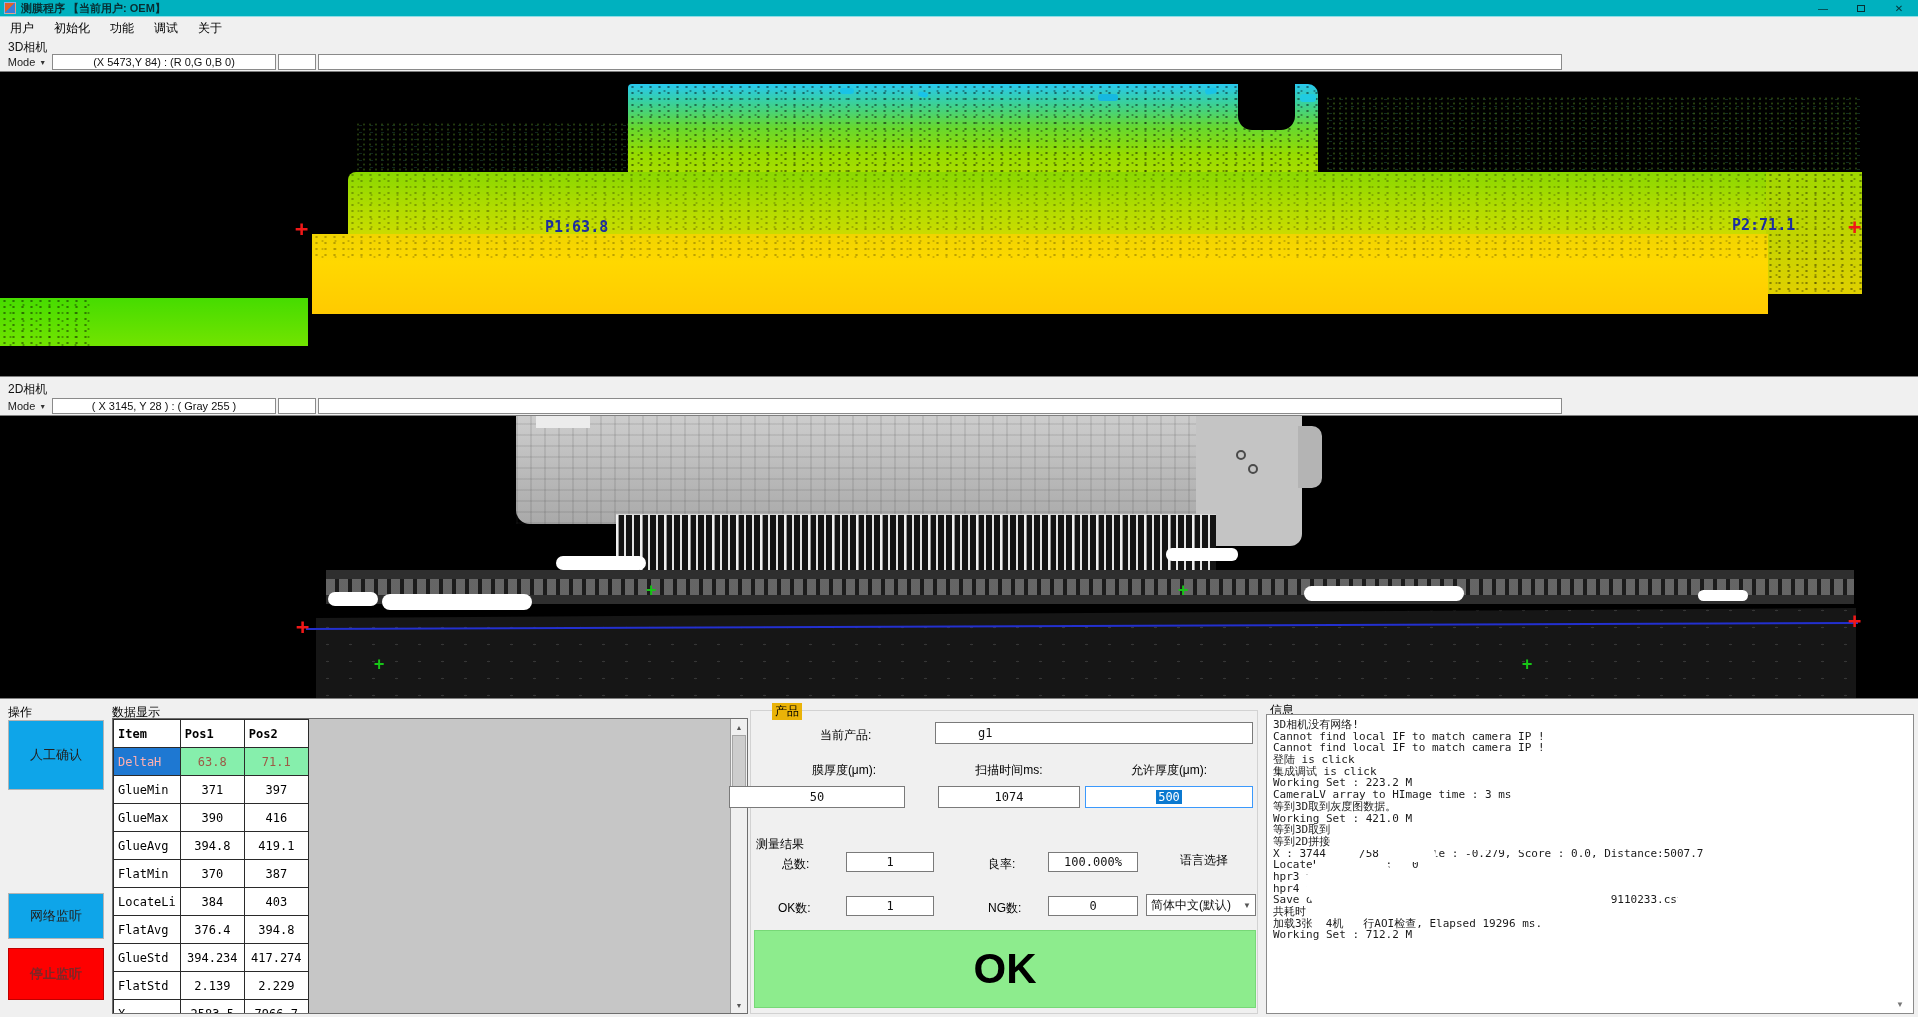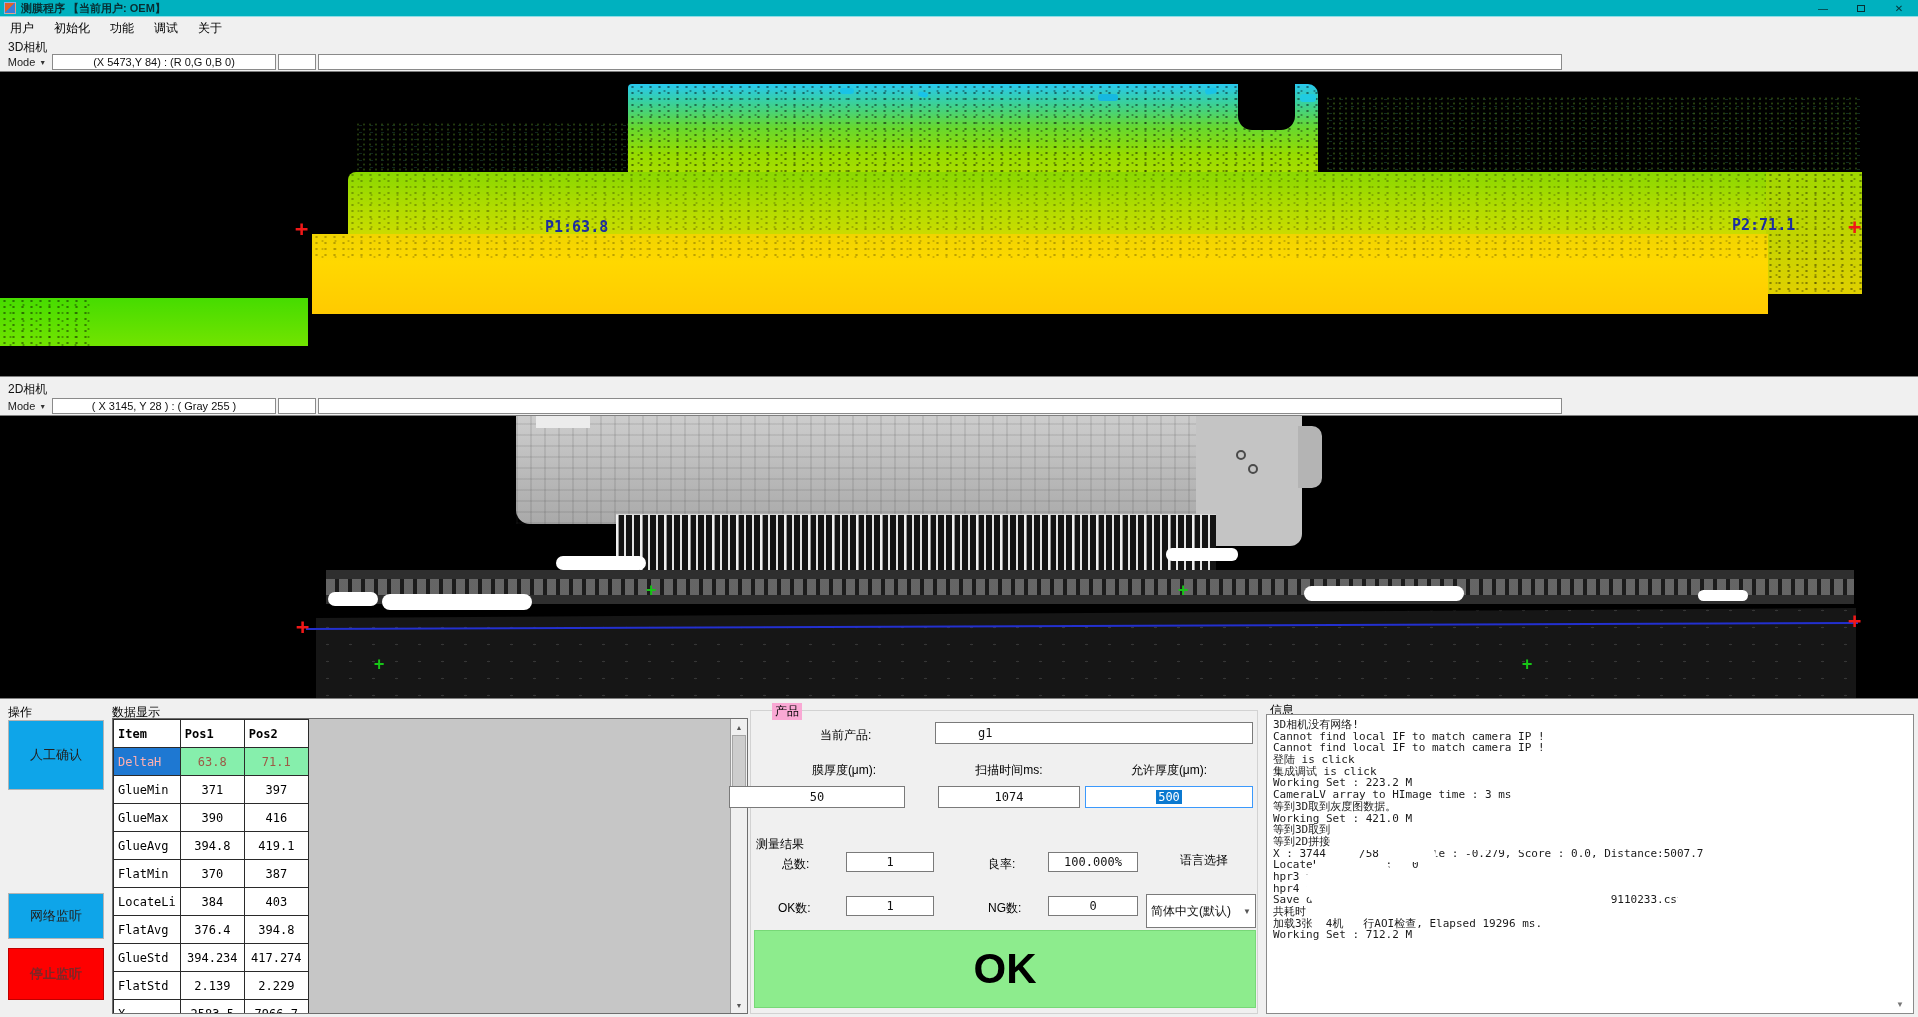--- a/index.html
+++ b/index.html
@@ -49,21 +49,21 @@
   td.cv{text-align:center}
   tr.hl td.c0{background:#1e78d2;color:#ffb0b0}
   tr.hl td.cv{background:#86efac;color:#9c5a46;font-weight:normal}
   .vscroll{position:absolute;right:0;top:0;bottom:0;width:17px;background:#f0f0f0;border-left:1px solid #9a9a9a}
   .varrow{height:16px;display:flex;align-items:center;justify-content:center;font-size:7px;color:#555;background:#f0f0f0}
   .vthumb{position:absolute;left:1px;right:1px;top:16px;height:54px;background:#cdcdcd;border:1px solid #a6a6a6}
   .varrow.dn{position:absolute;bottom:0;left:0;right:0}
 
   
   .gbox{position:absolute;border:1px solid #d2d2d2}
-  .gbox-label{position:absolute;font-size:12px;background:#f9a8d4;padding:0 3px}
+  .gbox-label{position:absolute;font-size:12px;background:#eab308;padding:0 3px}
   .lbl{position:absolute;font-size:12px;color:#000}
   .field{position:absolute;background:#fff;border:1px solid #7a7a7a;font:12px "DejaVu Sans Mono",monospace;display:flex;align-items:center;justify-content:center;color:#111}
   .field.focus{border:1px solid #3b99fc}
   .sel{background:#0b79d0;color:#fff;padding:0 2px}
   .combo{position:absolute;background:#fff;border:1px solid #7a7a7a;font-size:12px;display:flex;align-items:center;padding:0 4px;color:#111;justify-content:space-between}
   .combo .arr{font-size:8px;color:#555}
   .okbar{position:absolute;background:#8dec8d;border:1px solid #77d877;display:flex;align-items:center;justify-content:center;font-weight:bold;font-size:42px;color:#000}
 
   
   .log{position:absolute;left:1266px;top:714px;width:648px;height:300px;background:#fff;border:1px solid #8a8a8a;padding:4px 6px;font:11px "DejaVu Sans Mono",monospace;line-height:11.7px;white-space:pre;overflow:hidden;color:#1a1a1a}
@@ -295,21 +295,21 @@
 <div class="lbl" style="left:782px;top:856px">总数:</div>
 <div class="field" style="left:846px;top:852px;width:88px;height:20px">1</div>
 <div class="lbl" style="left:988px;top:856px">良率:</div>
 <div class="field" style="left:1048px;top:852px;width:90px;height:20px">100.000%</div>
 <div class="lbl" style="left:1180px;top:852px">语言选择</div>
 
 <div class="lbl" style="left:778px;top:900px">OK数:</div>
 <div class="field" style="left:846px;top:896px;width:88px;height:20px">1</div>
 <div class="lbl" style="left:988px;top:900px">NG数:</div>
 <div class="field" style="left:1048px;top:896px;width:90px;height:20px">0</div>
-<div class="combo" style="left:1146px;top:894px;width:110px;height:34px">
+<div class="combo" style="left:1146px;top:894px;width:110px;height:22px">
   <span>简体中文(默认)</span>
   <span class="arr">▼</span>
 </div>
 
 <div class="okbar" style="left:754px;top:930px;width:502px;height:78px">OK</div>
 
 <div class="lbl" style="left:1270px;top:702px">信息</div>
 <div class="log"><div class="log-line">3D相机没有网络!</div><div class="log-line">Cannot find local IF to match camera IP !</div><div class="log-line">Cannot find local IF to match camera IP !</div><div class="log-line">登陆 is click</div><div class="log-line">集成调试 is click</div><div class="log-line">Working Set : 223.2 M</div><div class="log-line">CameraLV array to HImage time : 3 ms</div><div class="log-line">等到3D取到灰度图数据。</div><div class="log-line">Working Set : 421.0 M</div><div class="log-line">等到3D取到</div><div class="log-line">等到2D拼接</div><div class="log-line">X : 3744     /58     Angle : -0.279, Score : 0.0, Distance:5007.7</div><div class="log-line">LocateLi      it :   0</div><div class="log-line">hpr3 thr</div><div class="log-line">hpr4 thr</div><div class="log-line">Save dat                                           9110233.csv</div><div class="log-line">共耗时</div><div class="log-line">加载3张  4机   行AOI检查, Elapsed 19296 ms.</div><div class="log-line">Working Set : 712.2 M</div></div>
 <span class="abs" style="left:1896px;top:1000px;font-size:8px;color:#777;z-index:6">▼</span>
 

